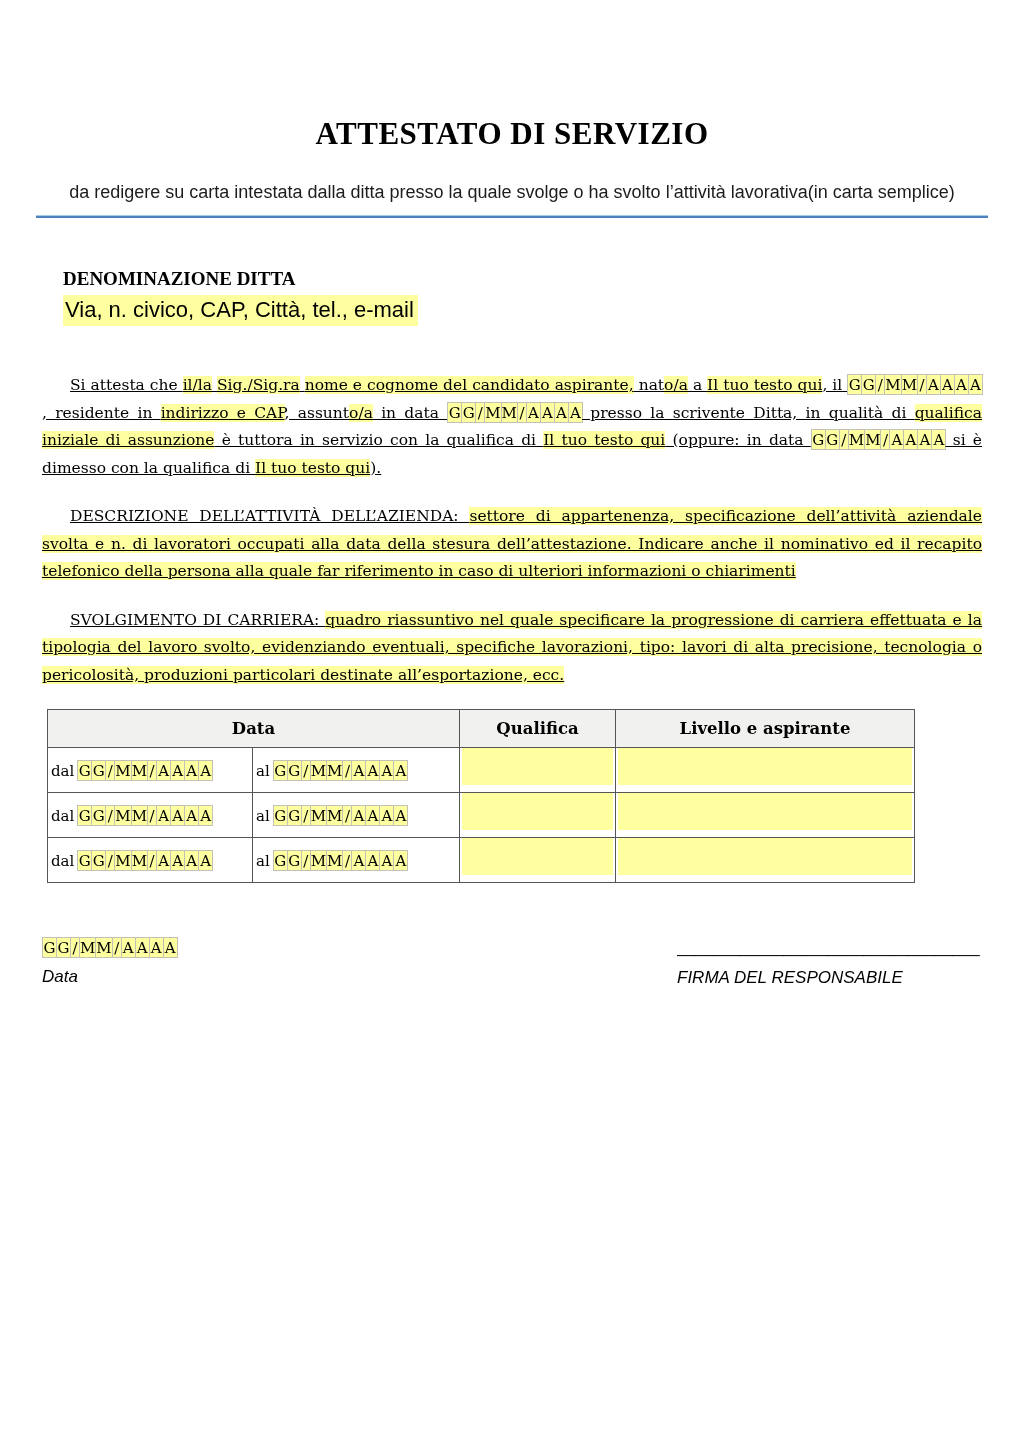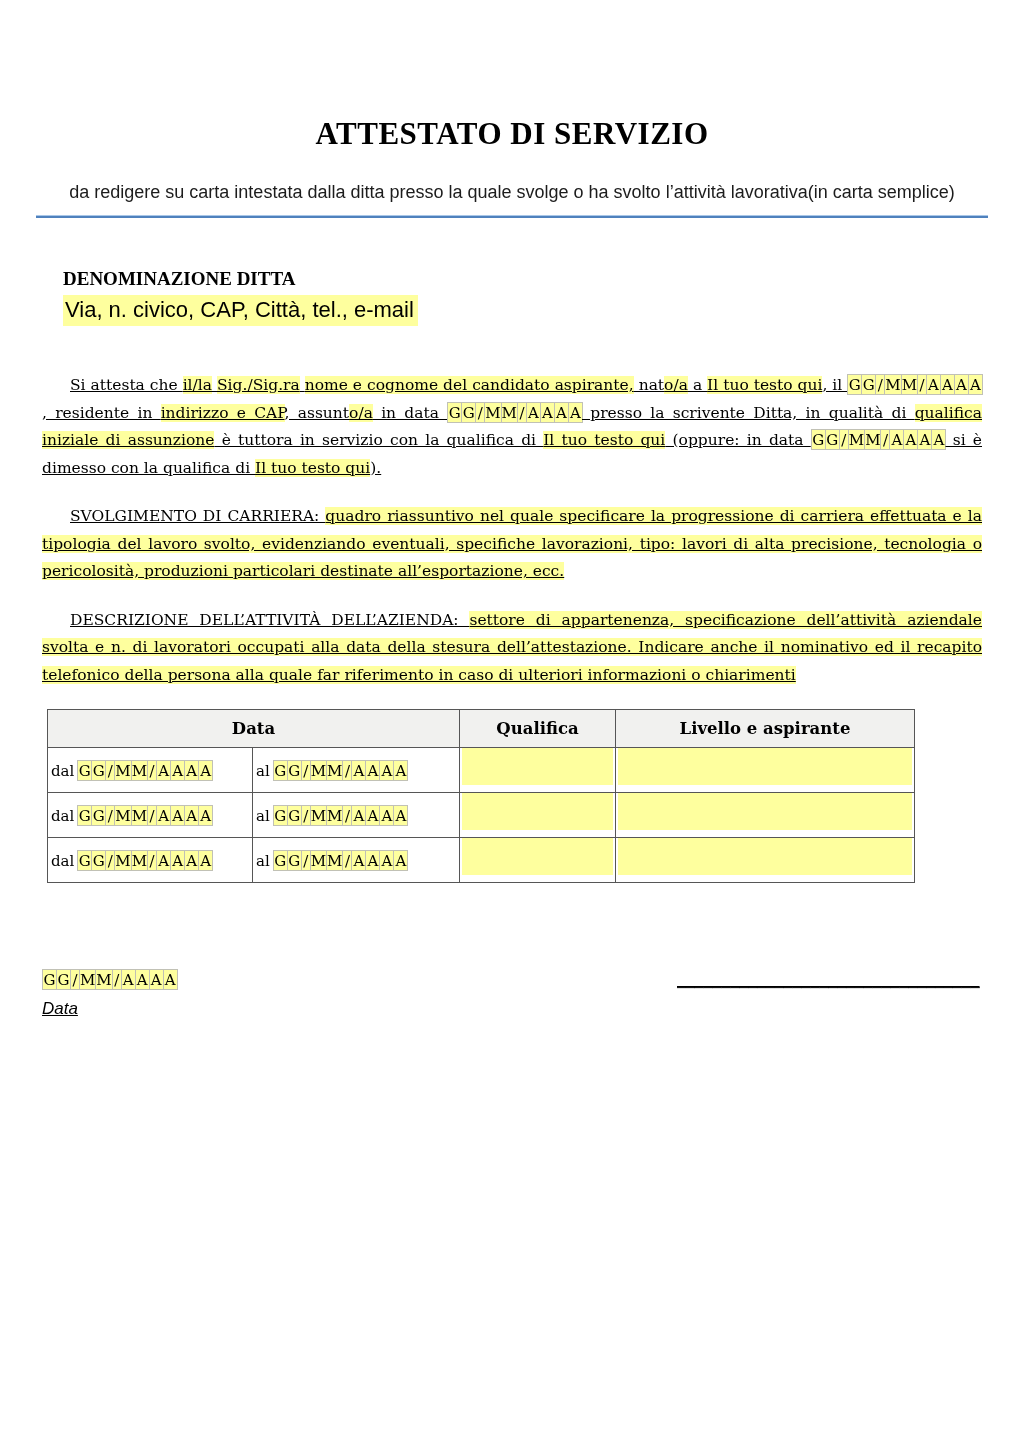--- a/index.html
+++ b/index.html
@@ -35,21 +35,21 @@
 
   table{margin:20px 0 0 5px;border-collapse:collapse;width:867px;table-layout:fixed;}
   th,td{border:1px solid var(--table-border);}
   th{background:var(--table-header-bg);height:38px;font-family:"DejaVu Serif",serif;font-size:16.5px;font-weight:bold;text-align:center;}
   td{height:45px;}
   td.date-cell{vertical-align:middle;padding-left:3px;font-family:"DejaVu Serif",serif;font-size:15px;white-space:nowrap;}
   td.date-cell .datefield{margin-left:3px;}
   td.fill-cell{vertical-align:top;padding:0;}
   .cellhl{height:37px;margin:0 2px;background:var(--highlight);}
 
-  .footer{margin-top:86px;display:flex;justify-content:space-between;align-items:flex-start;text-decoration:underline;}
+  .footer{margin-top:54px;display:flex;justify-content:space-between;align-items:flex-start;}
   .footer-label{margin-top:9px;font-style:italic;font-size:17px;}
   .footer-right{width:305px;}
   .sig-line{font-size:16px;line-height:22px;white-space:nowrap;overflow:hidden;}
 </style>
 </head>
 <body>
 
 <div class="page">
 
   <div class="title">ATTESTATO DI SERVIZIO</div>
@@ -58,23 +58,23 @@
 
   <div class="company">
     <div class="company-heading">DENOMINAZIONE DITTA</div>
     <div>
       <span class="company-address">Via, n. civico, CAP, Città, tel., e-mail</span>
     </div>
   </div>
 
   <p class="para first"><span>Si attesta che </span><span class="hl">il/la</span><span> </span><span class="hl">Sig./Sig.ra</span><span> </span><span class="hl">nome e cognome del candidato aspirante,</span><span> nat</span><span class="hl">o/a</span><span> a </span><span class="hl">Il tuo testo qui</span><span>, il </span><span class="datefield"><span class="cbox">G</span><span class="cbox">G</span><span class="cbox slash">/</span><span class="cbox">M</span><span class="cbox">M</span><span class="cbox slash">/</span><span class="cbox">A</span><span class="cbox">A</span><span class="cbox">A</span><span class="cbox">A</span></span><span>, residente in </span><span class="hl">indirizzo e CAP</span><span>, assunt</span><span class="hl">o/a</span><span> in data </span><span class="datefield"><span class="cbox">G</span><span class="cbox">G</span><span class="cbox slash">/</span><span class="cbox">M</span><span class="cbox">M</span><span class="cbox slash">/</span><span class="cbox">A</span><span class="cbox">A</span><span class="cbox">A</span><span class="cbox">A</span></span><span> presso la scrivente Ditta, in qualità di </span><span class="hl">qualifica iniziale di assunzione</span><span> è tuttora in servizio con la qualifica di </span><span class="hl">Il tuo testo qui</span><span> (oppure: in data </span><span class="datefield"><span class="cbox">G</span><span class="cbox">G</span><span class="cbox slash">/</span><span class="cbox">M</span><span class="cbox">M</span><span class="cbox slash">/</span><span class="cbox">A</span><span class="cbox">A</span><span class="cbox">A</span><span class="cbox">A</span></span><span> si è dimesso con la qualifica di </span><span class="hl">Il tuo testo qui</span><span>).</span></p>
 
+  <p class="para"><span>DESCRIZIONE DELL’ATTIVITÀ DELL’AZIENDA: </span><span class="hl">settore di appartenenza, specificazione dell’attività aziendale svolta e n. di lavoratori occupati alla data della stesura dell’attestazione. Indicare anche il nominativo ed il recapito telefonico della persona alla quale far riferimento in caso di ulteriori informazioni o chiarimenti</span></p>
+
   <p class="para"><span>SVOLGIMENTO DI CARRIERA: </span><span class="hl">quadro riassuntivo nel quale specificare la progressione di carriera effettuata e la tipologia del lavoro svolto, evidenziando eventuali, specifiche lavorazioni, tipo: lavori di alta precisione, tecnologia o pericolosità, produzioni particolari destinate all’esportazione, ecc.</span></p>
-
-  <p class="para"><span>DESCRIZIONE DELL’ATTIVITÀ DELL’AZIENDA: </span><span class="hl">settore di appartenenza, specificazione dell’attività aziendale svolta e n. di lavoratori occupati alla data della stesura dell’attestazione. Indicare anche il nominativo ed il recapito telefonico della persona alla quale far riferimento in caso di ulteriori informazioni o chiarimenti</span></p>
 
   <table>
     <colgroup>
       <col style="width:205px">
         <col style="width:207px">
         <col style="width:156px">
         <col style="width:299px">
     </colgroup>
     <thead>
       <tr>
@@ -117,16 +117,17 @@
     </tbody>
   </table>
 
   <div class="footer">
     <div class="footer-left">
       <span class="datefield"><span class="cbox">G</span><span class="cbox">G</span><span class="cbox slash">/</span><span class="cbox">M</span><span class="cbox">M</span><span class="cbox slash">/</span><span class="cbox">A</span><span class="cbox">A</span><span class="cbox">A</span><span class="cbox">A</span></span>
       <div class="footer-label">Data</div>
     </div>
     <div class="footer-right">
       <div class="sig-line">__________________________________</div>
+      <div class="footer-label">FIRMA DEL RESPONSABILE</div>
     </div>
   </div>
 
 </div>
 
 </body></html>

